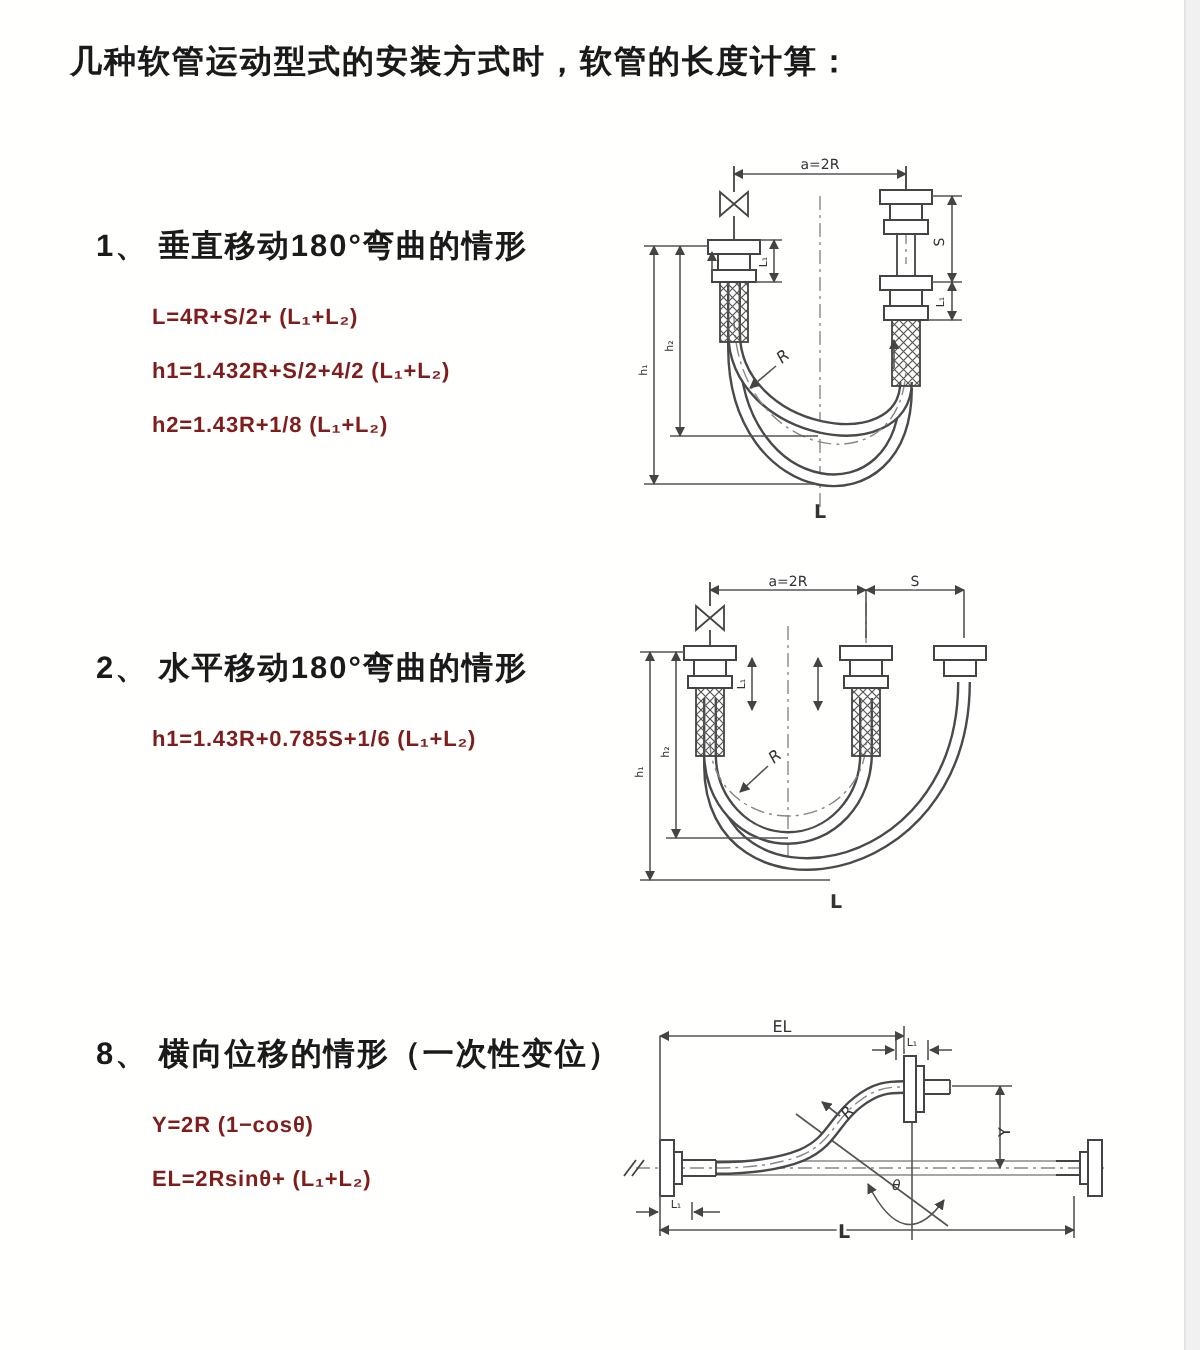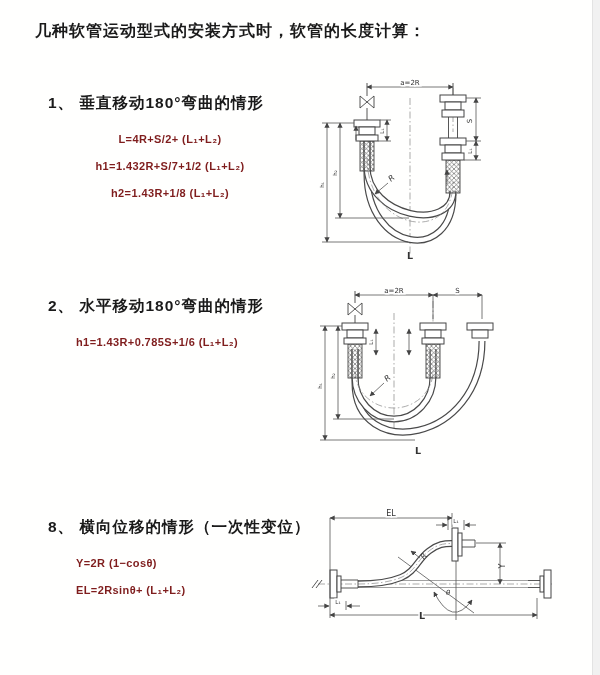--- a/index.html
+++ b/index.html
@@ -10,22 +10,22 @@
   }
   #scan-edge{
     position:absolute;right:0;top:0;width:7px;height:675px;
     background:#f1f1f1;border-left:1px solid #e3e3e3;
   }
   .page-title{
     position:absolute;left:35px;top:21px;font-size:16px;font-weight:bold;
     letter-spacing:1px;white-space:nowrap;
   }
   .section{position:absolute;left:48px;}
-  #section-1{top:93px;text-align:center;}
-  #section-2{top:296px;}
+  #section-1{top:113px;}
+  #section-2{top:324px;}
   #section-3{top:517px;}
   .sec-heading{font-size:15.5px;font-weight:bold;letter-spacing:1px;white-space:nowrap;}
   .formulas{margin:12px 0 0 28px;}
   .formula{font-size:11px;font-weight:bold;line-height:27px;letter-spacing:.4px;white-space:nowrap;color:#7f1d1d;}
   .diag{position:absolute;}
   #diagram-1{left:310px;top:70px;}
   #diagram-2{left:310px;top:283px;}
   #diagram-3{left:300px;top:500px;}
   svg{display:block;}
   svg text{font-family:"DejaVu Sans","Liberation Sans",sans-serif;fill:#333;}
@@ -48,21 +48,21 @@
 
 <div id="page">
   <div id="scan-edge"></div>
 
   <div class="page-title">几种软管运动型式的安装方式时，软管的长度计算：</div>
 
   <div class="section" id="section-1">
     <div class="sec-heading">1、 垂直移动180°弯曲的情形</div>
     <div class="formulas">
       <div class="formula">L=4R+S/2+ (L₁+L₂)</div>
-      <div class="formula">h1=1.432R+S/7+1/2 (L₁+L₂)</div>
+      <div class="formula">h1=1.432R+S/2+4/2 (L₁+L₂)</div>
       <div class="formula">h2=1.43R+1/8 (L₁+L₂)</div>
     </div>
   </div>
 
   <div class="section" id="section-2">
     <div class="sec-heading">2、 水平移动180°弯曲的情形</div>
     <div class="formulas">
       <div class="formula">h1=1.43R+0.785S+1/6 (L₁+L₂)</div>
     </div>
   </div>

